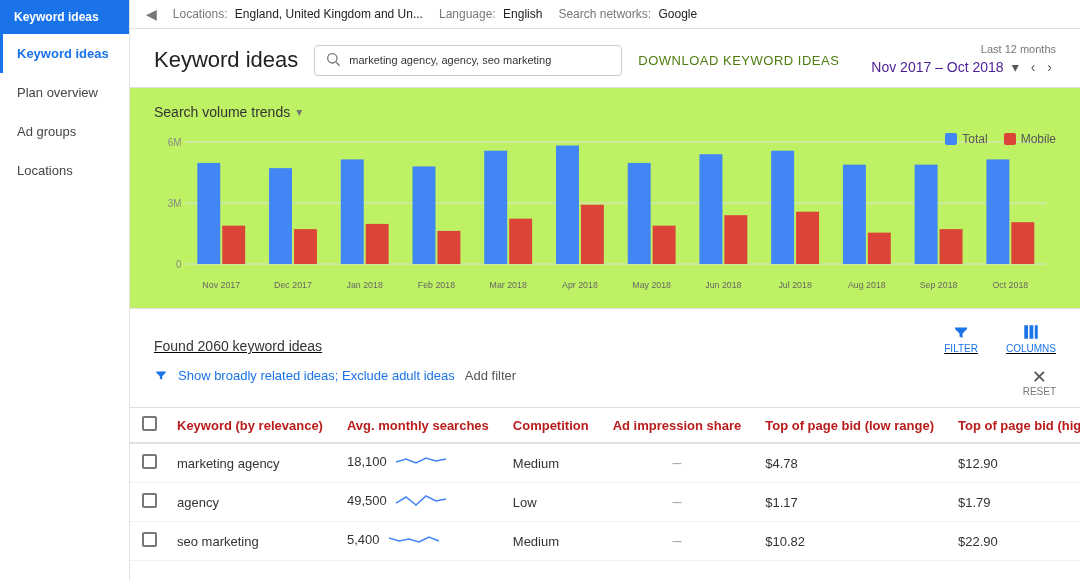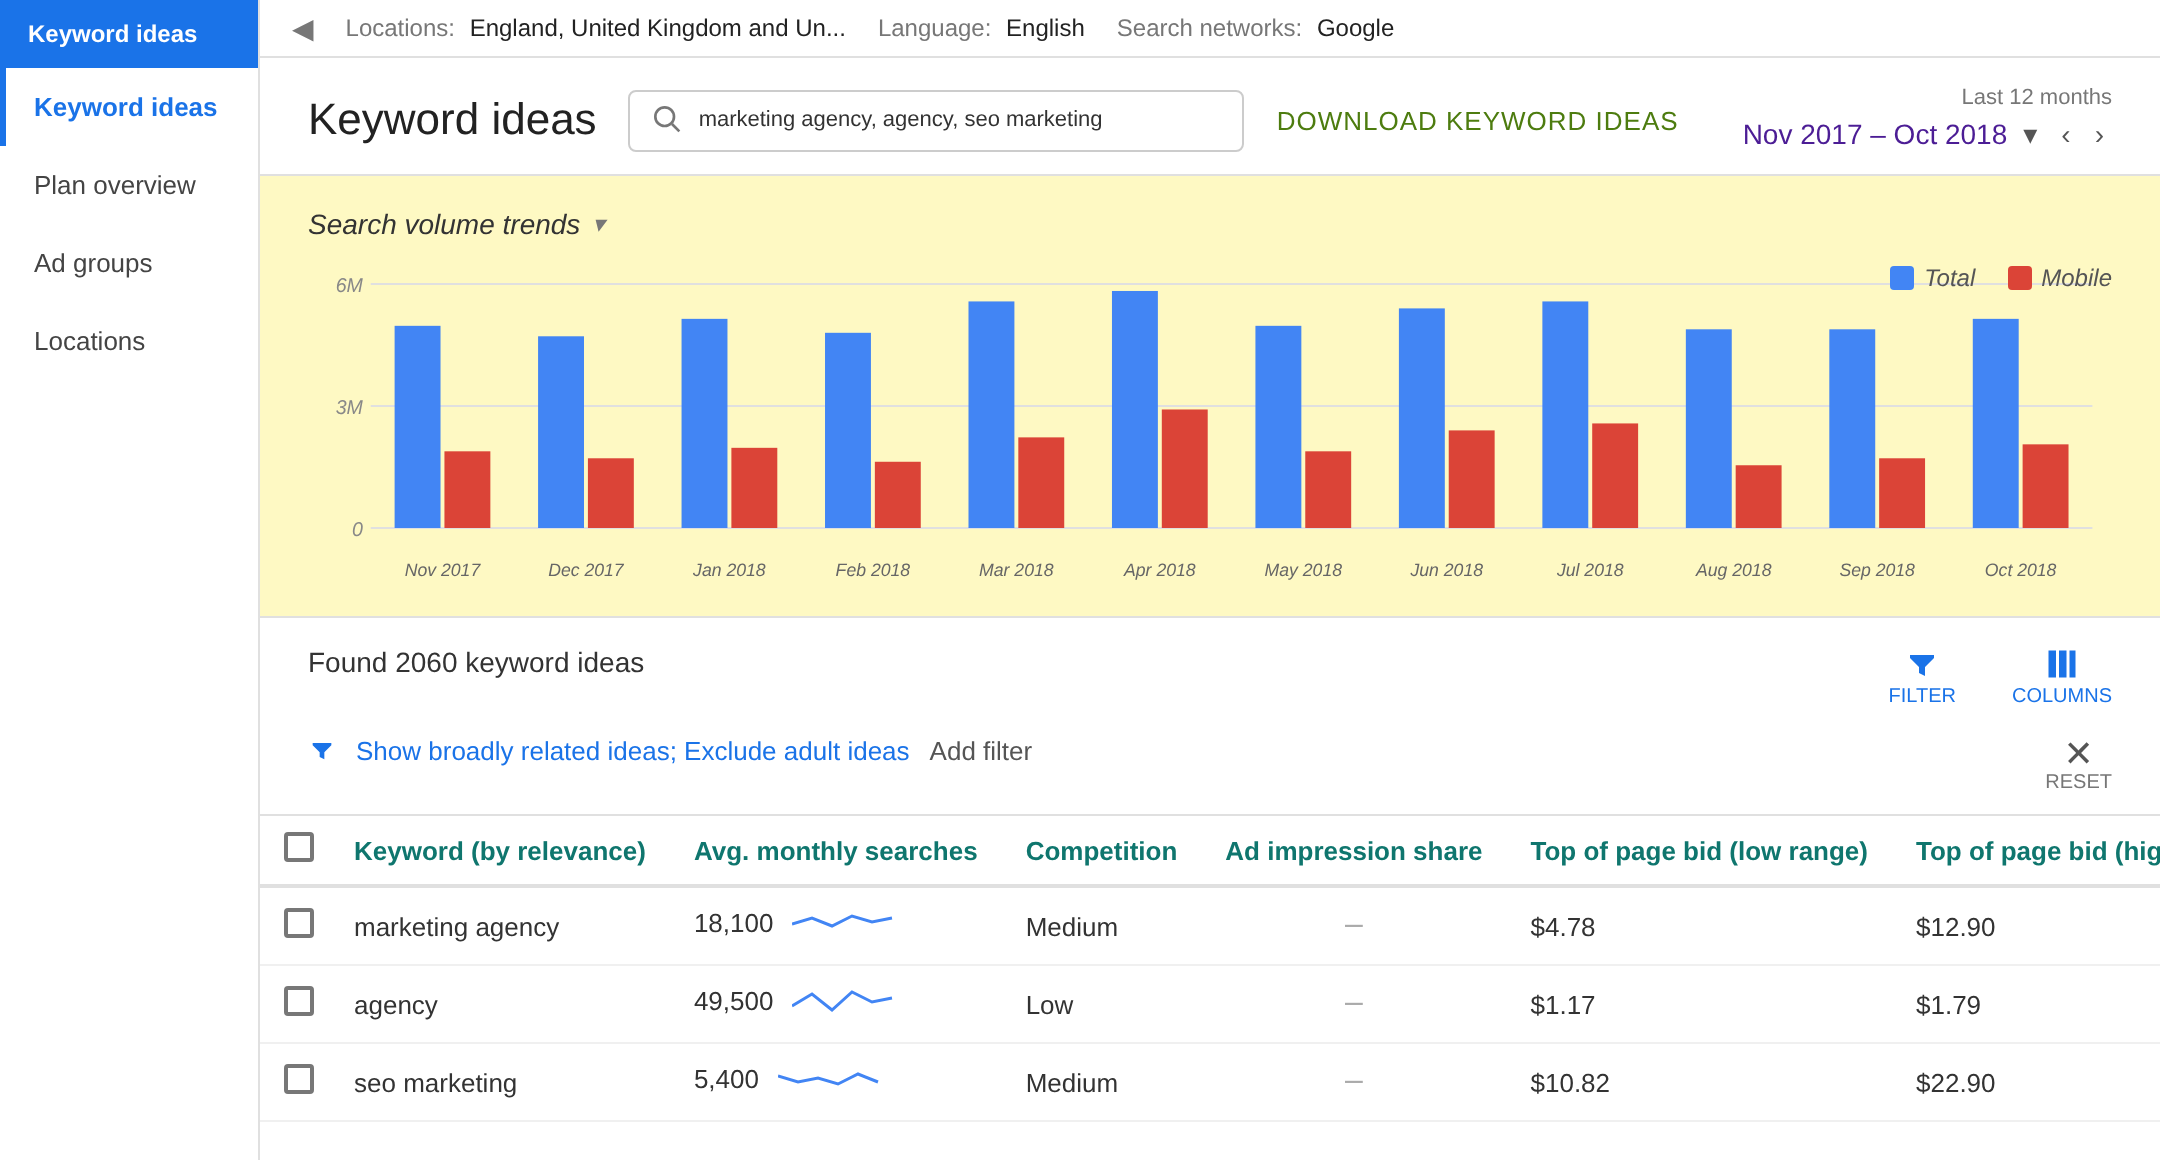--- a/index.html
+++ b/index.html
@@ -138,26 +138,25 @@
       background: none;
       border: none;
       cursor: pointer;
       color: #555;
       font-size: 14px;
       padding: 2px 4px;
     }
 
     
     #chart-section {
-      background: #fef9c3;
+      background: #bef264;
       margin: 0;
       padding: 16px 24px;
       border-bottom: 1px solid #e0e0e0;
       flex-shrink: 0;
-      font-style: italic;
     }
     .chart-header {
       display: flex;
       align-items: center;
       gap: 6px;
       margin-bottom: 12px;
     }
     .chart-title { font-size: 14px; color: #333; }
     .chart-dropdown { color: #777; font-size: 12px; cursor: pointer; }
 
@@ -192,22 +191,23 @@
     }
 
     
     #table-section {
       background: #fff;
       flex: 1;
     }
     .found-bar {
       padding: 14px 24px 8px;
       display: flex;
-      align-items: flex-start;
+      align-items: flex-end;
       justify-content: space-between;
+      text-decoration: underline;
     }
     .found-text { font-size: 14px; color: #333; }
     .action-icons { display: flex; gap: 28px; }
     .action-icon {
       display: flex;
       flex-direction: column;
       align-items: center;
       cursor: pointer;
       color: #1a73e8;
       font-size: 10px;
@@ -252,21 +252,21 @@
       border-collapse: collapse;
       font-size: 13px;
     }
     thead tr {
       border-bottom: 2px solid #e0e0e0;
     }
     thead th {
       padding: 8px 12px;
       text-align: left;
       font-weight: 600;
-      color: #0f766e;
+      color: #b91c1c;
       white-space: nowrap;
     }
     tbody tr {
       border-bottom: 1px solid #f0f0f0;
       background: #fff;
     }
     tbody td {
       padding: 10px 12px;
       color: #333;
       white-space: nowrap;

